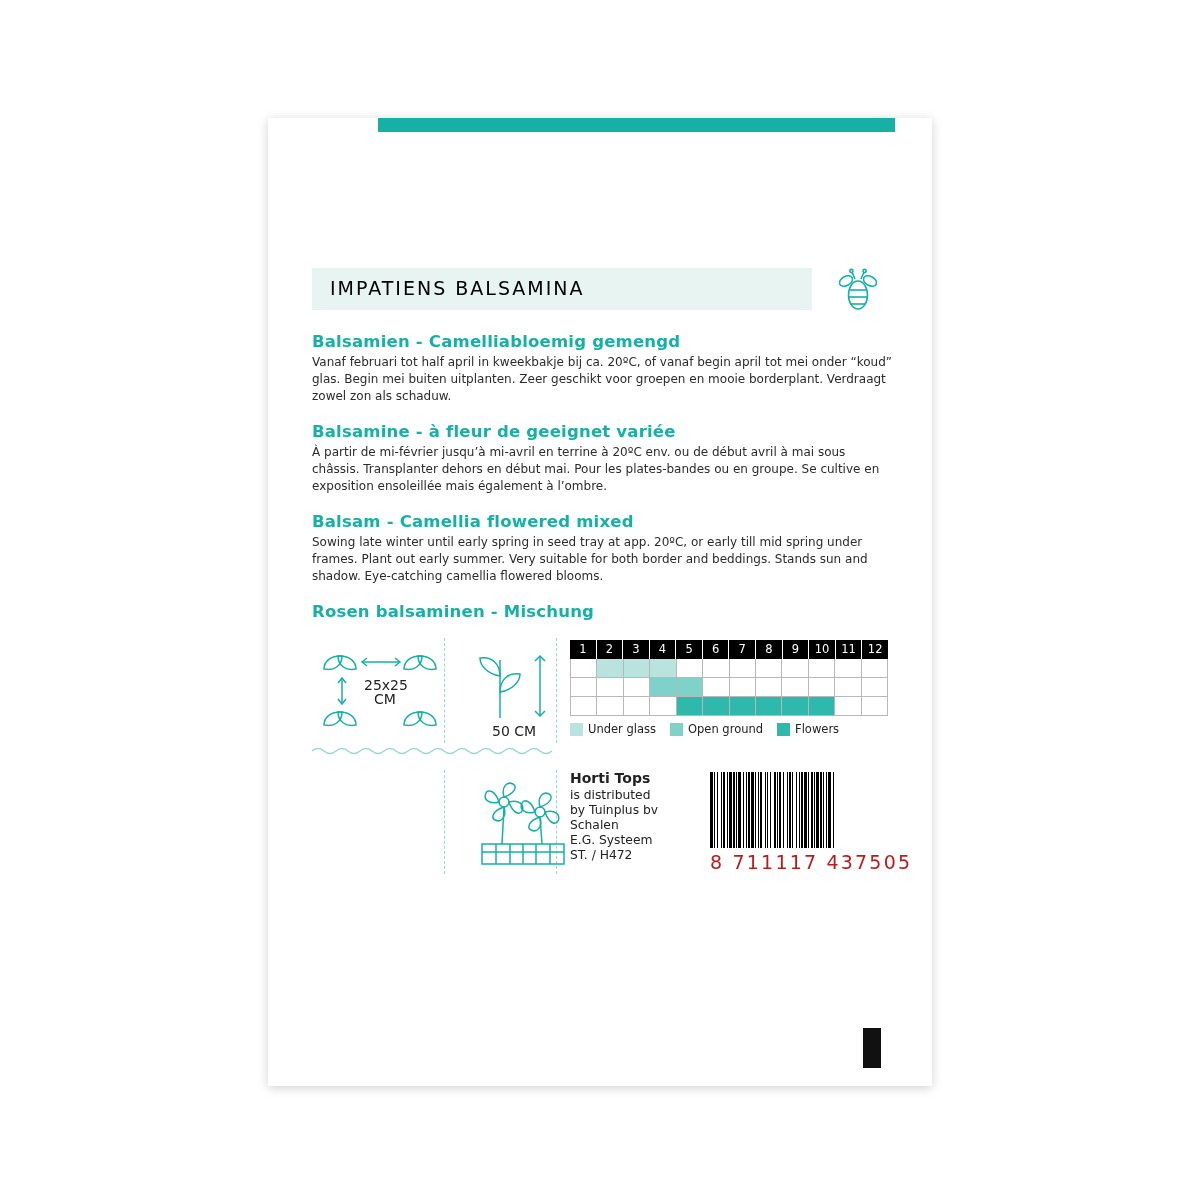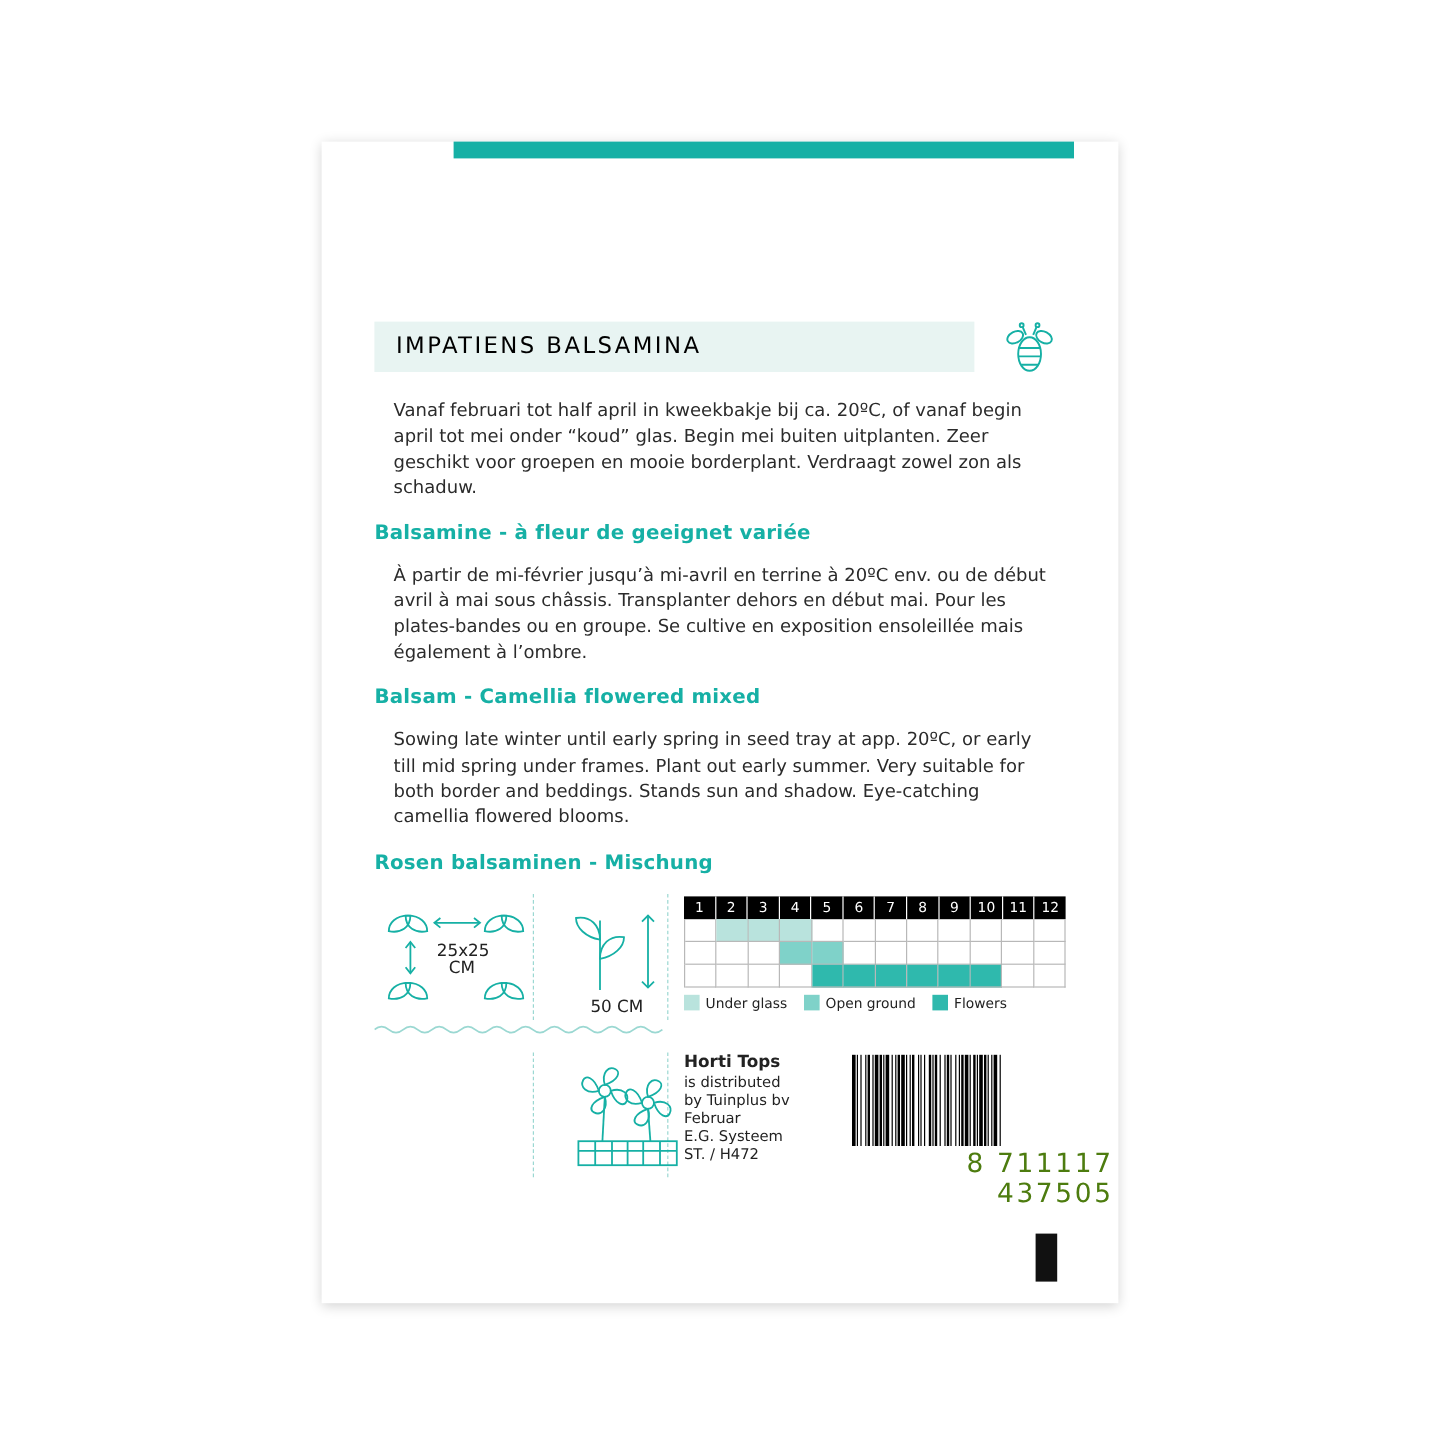--- a/index.html
+++ b/index.html
@@ -84,23 +84,23 @@
   .block { margin-bottom: 17px; }
   .block h2 {
     margin: 0 0 3px 0;
     font-family: "DejaVu Sans", sans-serif;
     font-size: 16.5px;
     font-weight: bold;
     color: #16b0a5;
     letter-spacing: 0.2px;
   }
   .block p {
-    margin: 16px;
-    font-family: "DejaVu Sans", sans-serif;
-    font-size: 15px;
+    margin: 0;
+    font-family: "DejaVu Sans", sans-serif;
+    font-size: 12px;
     line-height: 1.42;
     color: #2b2b2b;
     letter-spacing: 0px;
   }
 
   
   #info-area {
     position: relative;
     margin-top: 14px;
     height: 110px;
@@ -205,24 +205,24 @@
     position: absolute;
     left: 398px;
     top: 2px;
     width: 218px;
   }
   #bars { height: 76px; display: flex; align-items: flex-end; }
   #bars span { display: block; height: 76px; background: #000; }
   #barcode-number {
     margin-top: 3px;
     font-family: "DejaVu Sans", sans-serif;
-    font-size: 22px;
+    font-size: 19px;
     letter-spacing: 2.2px;
-    color: #4d7c0f;
-    text-align: right;
+    color: #b91c1c;
+    text-align: left;
   }
 </style>
 </head>
 <body>
 
 <div id="packet">
 
   <div id="top-bar"></div>
   <div id="bottom-tick"></div>
 
@@ -243,20 +243,21 @@
             <line x1="25" y1="17" x2="22" y2="10"></line>
             <line x1="31" y1="17" x2="34" y2="10"></line>
             <circle cx="21.4" cy="9" r="1.6"></circle>
             <circle cx="34.6" cy="9" r="1.6"></circle>
           </g>
         </svg>
       </div>
     </div>
 
     <div class="block">
+      <h2>Balsamien - Camelliabloemig gemengd</h2>
       <p>Vanaf februari tot half april in kweekbakje bij ca. 20ºC, of vanaf begin april tot mei onder “koud” glas. Begin mei buiten uitplanten. Zeer geschikt voor groepen en mooie borderplant. Verdraagt zowel zon als schaduw.</p>
     </div>
 
     <div class="block">
       <h2>Balsamine - à fleur de geeignet variée</h2>
       <p>À partir de mi-février jusqu’à mi-avril en terrine à 20ºC env. ou de début avril à mai sous châssis. Transplanter dehors en début mai. Pour les plates-bandes ou en groupe. Se cultive en exposition ensoleillée mais également à l’ombre.</p>
     </div>
 
     <div class="block">
       <h2>Balsam - Camellia flowered mixed</h2>
@@ -415,21 +416,21 @@
             <line x1="82" y1="68" x2="82" y2="88"></line>
             <line x1="14" y1="76" x2="96" y2="76"></line>
           </g>
         </svg>
       </div>
 
       <div id="brand">
         <div class="brand-name">Horti Tops</div>
         <div class="brand-line">is distributed</div>
         <div class="brand-line">by Tuinplus bv</div>
-        <div class="brand-line">Februar</div>
+        <div class="brand-line">Schalen</div>
         <div class="brand-line">E.G. Systeem</div>
         <div class="brand-line">ST. / H472</div>
       </div>
 
       <div id="barcode">
         <div id="bars">
             <span style="width: 3px; background: rgb(0, 0, 0);"></span>
             <span style="width: 1px; background: transparent; height: 76px;"></span>
             <span style="width: 1px; background: rgb(0, 0, 0);"></span>
             <span style="width: 2px; background: transparent; height: 76px;"></span>

